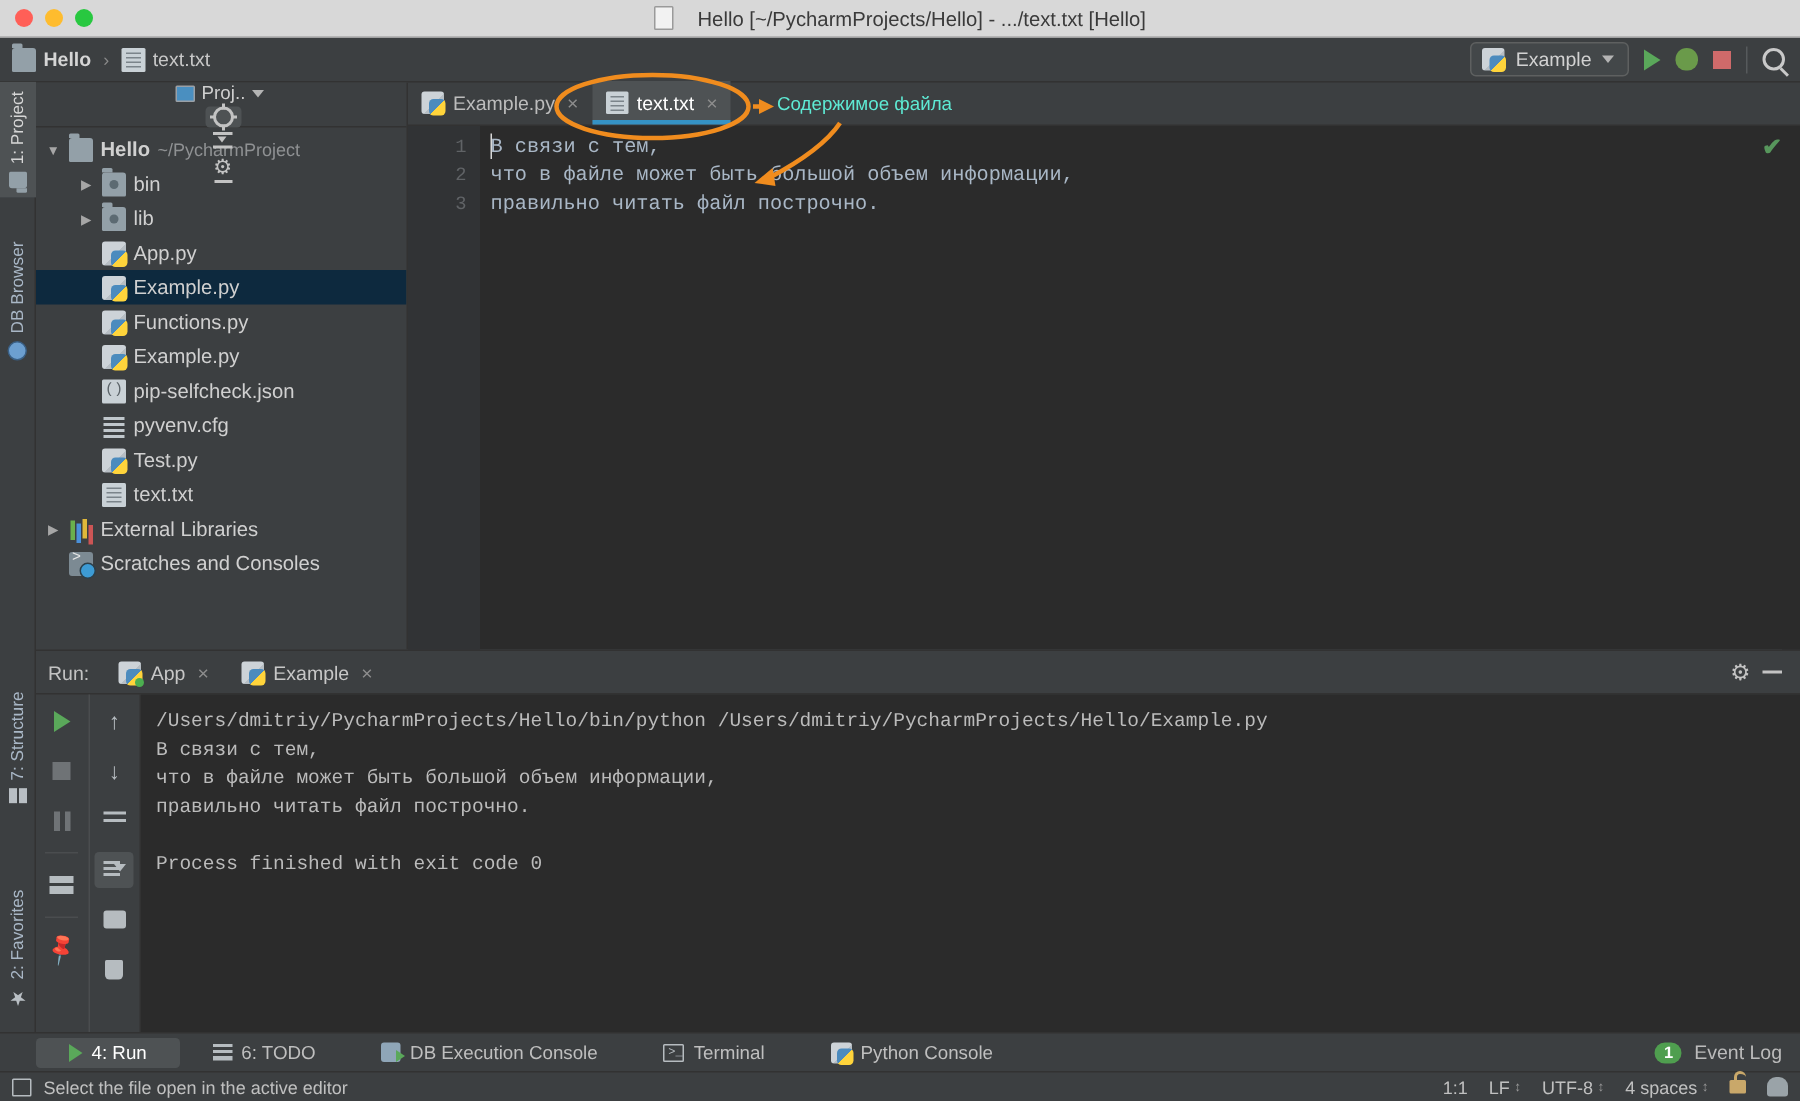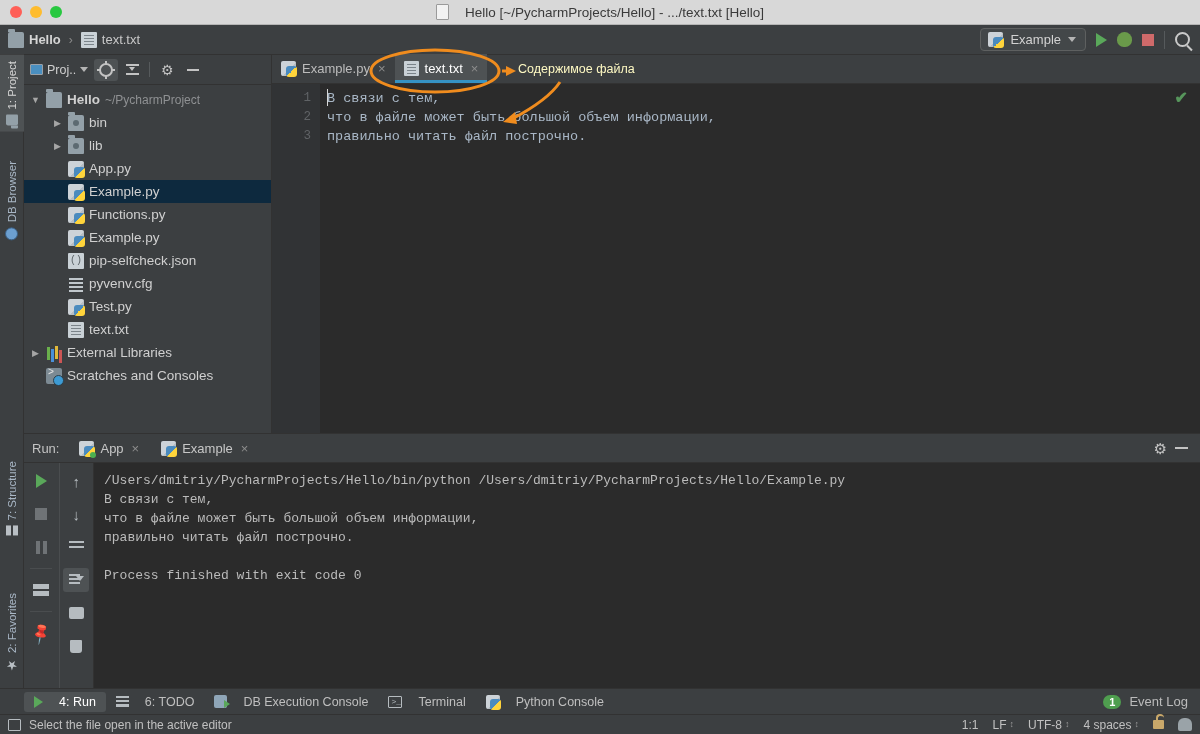--- a/index.html
+++ b/index.html
@@ -55,21 +55,21 @@
   }
   .vtab.active{ background:#4e5254; color:#d6d6d6;}
 
   #body{ flex:1; display:flex; flex-direction:column; min-width:0;}
   #upper{ display:flex; height:378px; min-height:0;}
 
   
   #project{ width:248px; background:#3c3f41; display:flex; flex-direction:column; border-right:1px solid #323232;}
   #project-head{
     height:30px; display:flex; align-items:center; gap:2px;
-    padding:0 4px 0 6px; border-bottom:1px solid #323232;
+    padding:0 4px 0 6px; border-bottom:1px solid #323232;flex-direction:column;
   }
   .ph-title{ display:flex;align-items:center;gap:4px; font-size:12.5px; color:#cfcfcf; margin-right:4px;}
   .sqicon{ width:13px;height:11px;border:1.5px solid #9aa0a6; border-radius:1px; background:#4a8fc0;}
   .caret{ width:0;height:0;border-left:4px solid transparent;border-right:4px solid transparent;border-top:5px solid #b4b4b4;}
   .tbtn{ width:24px;height:22px;display:flex;align-items:center;justify-content:center;border-radius:3px;}
   .tbtn.on{ background:#4e5254;}
 
   #tree{ flex:1; overflow:hidden; padding-top:3px; font-size:13.5px;}
   .row{ display:flex; align-items:center; height:23px; padding-left:6px; gap:5px; white-space:nowrap;}
   .row.sel{ background:#0d293e;}
@@ -137,39 +137,39 @@
   .hr{ width:22px;height:1px;background:#4a4d4f;}
   #console{ flex:1; background:#2b2b2b; padding:8px 0 0 10px;
             font-family:"Liberation Mono",monospace; font-size:13px; line-height:19px;
             color:#bbbbbb; white-space:pre; overflow:hidden;}
 
   
   #toolbuttons{
     position:absolute; bottom:20px; left:0; right:0; height:26px;
     background:#3c3f41; border-top:1px solid #323232; display:flex; align-items:center; gap:0; padding-left:24px;
   }
-  .twb{ display:flex;align-items:center;gap:16px; padding:3px 10px; font-size:12.5px; color:#bfbfbf; border-radius:3px;}
+  .twb{ display:flex;align-items:center;gap:6px; padding:3px 22px; font-size:12.5px; color:#bfbfbf; border-radius:3px;}
   .twb.active{ background:#4e5254; color:#ffffff;}
   #tb-right{ margin-left:auto; display:flex; align-items:center; gap:8px; padding-right:12px;}
   .badge{ background:#4f9e4f; color:#fff; border-radius:9px; font-size:11px; padding:1px 6px; font-weight:bold;}
 
   #statusbar{
     position:absolute; bottom:0; left:0; right:0; height:20px;
     background:#3c3f41; border-top:1px solid #323232;
     display:flex; align-items:center; padding:0 8px; font-size:12px; color:#c0c0c0; gap:8px;
   }
   #sb-right{ margin-left:auto; display:flex; align-items:center; gap:14px;}
   .sb-item{ display:flex; align-items:center; gap:3px;}
   .updown{ font-size:9px; line-height:9px; color:#9a9a9a;}
 
   
   #overlay{ position:absolute; inset:0; pointer-events:none;}
   #ann-text{
     position:absolute; left:518px; top:62px; font-size:12.5px;
-    color:#fef9c3; font-family:"Liberation Sans", sans-serif;
+    color:#5eead4; font-family:"Liberation Sans", sans-serif;
   }
 </style>
 </head>
 <body>
 
 <div id="titlebar">
   <div class="traffic">
     <div class="tl red"></div>
     <div class="tl yel"></div>
     <div class="tl grn"></div>

